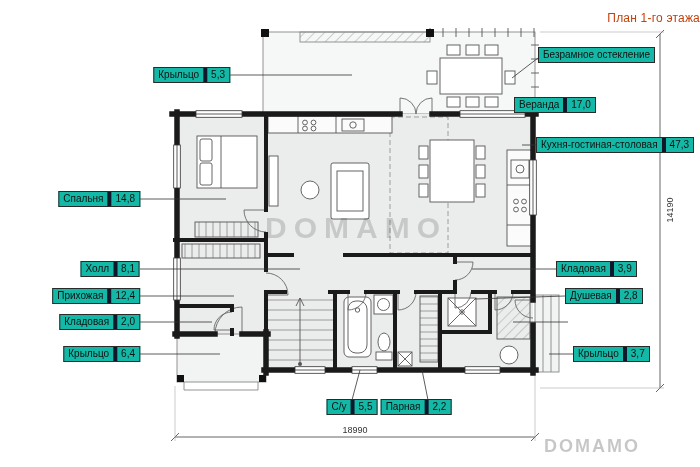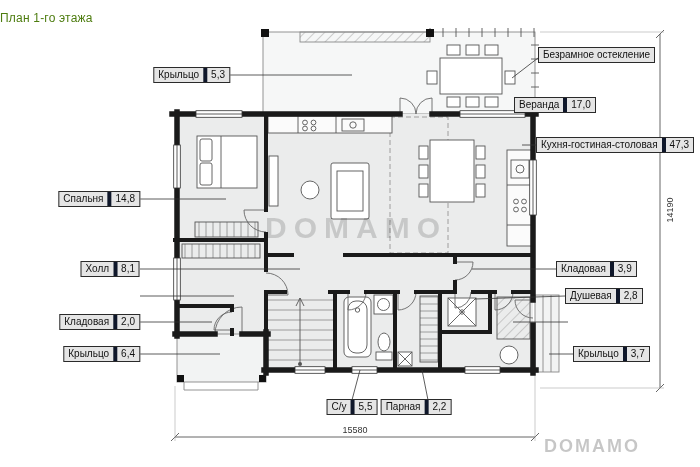--- a/index.html
+++ b/index.html
@@ -1,21 +1,21 @@
 <!DOCTYPE html>
 <html><head>
 <meta charset="utf-8">
 <style>
   *{margin:0;padding:0;box-sizing:border-box}
   html,body{background:#fff}
   body{font-family:"Liberation Sans",sans-serif;color:#222}
   #canvas{position:relative;width:700px;height:467px;background:#fff;overflow:hidden}
   #plan-svg{position:absolute;left:0;top:0}
-  .title{position:absolute;top:11px;left:0;width:100%;text-align:left;font-size:12px;color:#4d7c0f;letter-spacing:.2px}
-  .tag{position:absolute;display:flex;align-items:flex-end;border:1px solid #2a2a2a;background:#e5e5e5;font-size:10px;color:#111;white-space:nowrap;line-height:1;z-index:5}
+  .title{position:absolute;top:11px;left:0;width:100%;text-align:right;font-size:12px;color:#c2410c;letter-spacing:.2px}
+  .tag{position:absolute;display:flex;align-items:flex-end;border:1px solid #2a2a2a;background:#14b8a6;font-size:10px;color:#111;white-space:nowrap;line-height:1;z-index:5}
   .tag span{display:block;padding:2px 4px}
   .tag .tag-area{border-left:4px solid #0f172a;min-width:18px;text-align:center}
   .anchor-right{transform:translate(-100%,-50%)}
   .anchor-left{transform:translate(0,-50%)}
   .anchor-center{transform:translate(-50%,-50%)}
   .dim-text{position:absolute;font-size:9px;color:#333;background:#fff;padding:0 3px;z-index:4}
   .dim-v{transform:translate(-50%,-50%) rotate(-90deg)}
   .wm-center{position:absolute;left:356px;top:228px;transform:translate(-50%,-50%);font-size:30px;font-weight:bold;letter-spacing:7px;color:#000;opacity:.15;z-index:3;pointer-events:none}
   .wm-corner{position:absolute;left:592px;top:446px;transform:translate(-50%,-50%);font-size:18px;font-weight:bold;letter-spacing:2px;color:#000;opacity:.22;z-index:3;pointer-events:none}
 </style>
@@ -231,20 +231,24 @@
     <span class="tag-area">5,3</span>
   </div>
   <div class="tag anchor-right" style="left:140px;top:199px">
     <span class="tag-name">Спальня</span>
     <span class="tag-area">14,8</span>
   </div>
   <div class="tag anchor-right" style="left:140px;top:269px">
     <span class="tag-name">Холл</span>
     <span class="tag-area">8,1</span>
   </div>
+  <div class="tag anchor-right" style="left:140px;top:296px">
+    <span class="tag-name">Прихожая</span>
+    <span class="tag-area">12,4</span>
+  </div>
   <div class="tag anchor-right" style="left:140px;top:322px">
     <span class="tag-name">Кладовая</span>
     <span class="tag-area">2,0</span>
   </div>
   <div class="tag anchor-right" style="left:140px;top:354px">
     <span class="tag-name">Крыльцо</span>
     <span class="tag-area">6,4</span>
   </div>
 
   <div class="tag anchor-left" style="left:538px;top:55px">
@@ -274,16 +278,16 @@
 
   <div class="tag anchor-center" style="left:352px;top:407px">
     <span class="tag-name">С/у</span>
     <span class="tag-area">5,5</span>
   </div>
   <div class="tag anchor-center" style="left:416px;top:407px">
     <span class="tag-name">Парная</span>
     <span class="tag-area">2,2</span>
   </div>
 
-  <div class="dim-text anchor-center" style="left:355px;top:430px">15580</div>
+  <div class="dim-text anchor-center" style="left:355px;top:430px">18990</div>
   <div class="dim-text dim-v" style="left:670px;top:210px">14190</div>
 
 </div>
 
 </body></html>

